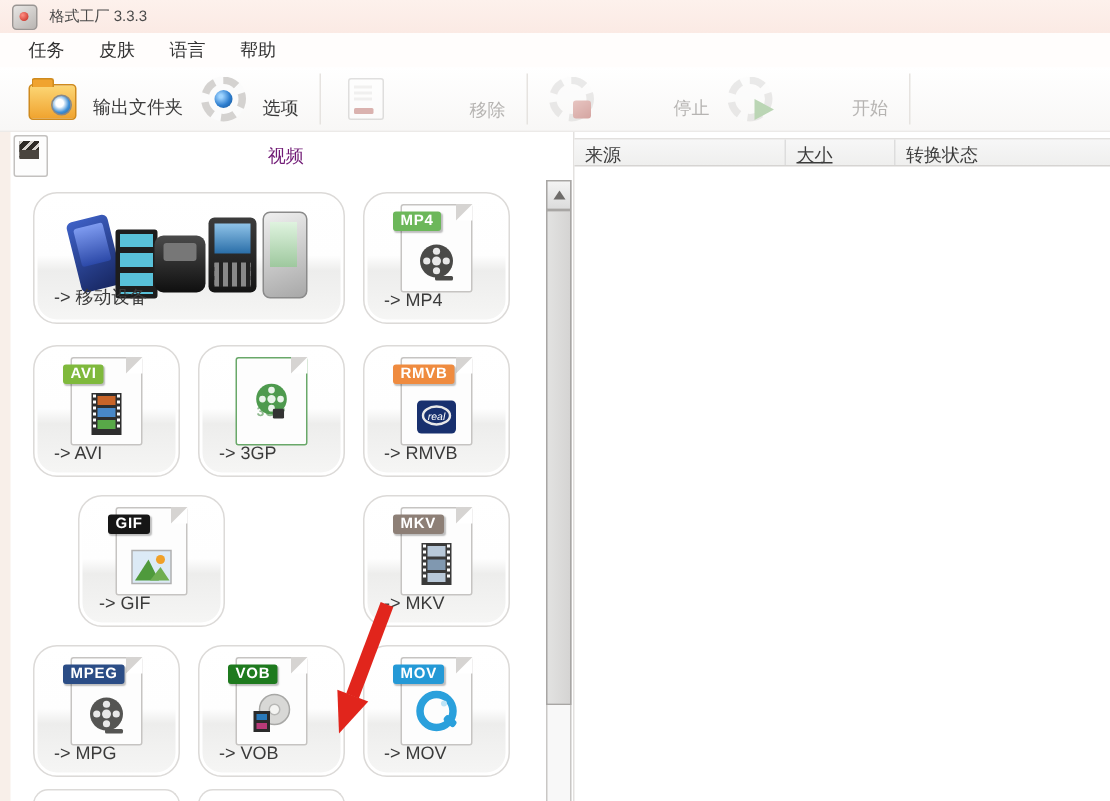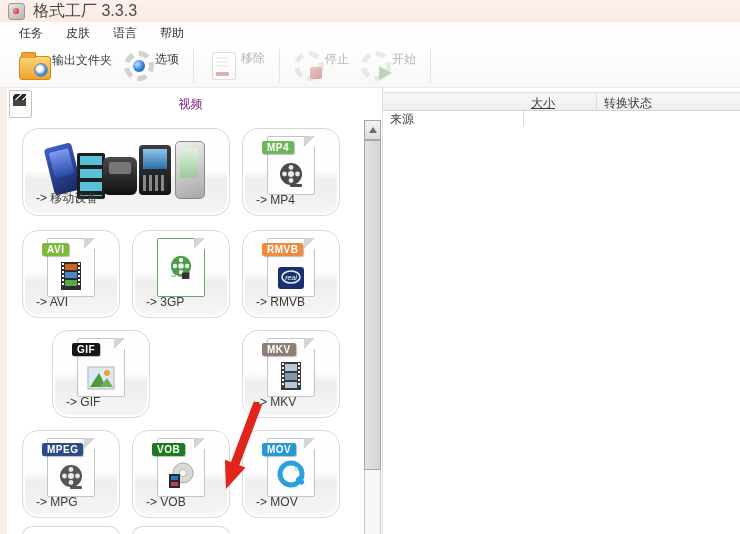--- a/index.html
+++ b/index.html
@@ -6,32 +6,32 @@
   #app{position:relative;width:740px;height:534px;overflow:hidden;background:#fff;
        font-family:"Liberation Sans","DejaVu Sans",sans-serif;-webkit-font-smoothing:antialiased;}
 
   
   .titlebar{position:absolute;left:0;top:0;width:740px;height:22px;
     background:linear-gradient(180deg,#fdf1ec,#fbeae4);display:flex;align-items:center;padding-left:8px;box-sizing:border-box;}
   .app-icon{width:15px;height:15px;border-radius:3px;background:linear-gradient(145deg,#e8e6e4,#b9b5b2);
     border:1px solid #9a9694;position:relative;margin-right:8px;}
   .app-icon::after{content:'';position:absolute;left:4px;top:4px;width:6px;height:6px;border-radius:50%;
     background:radial-gradient(circle at 35% 35%,#ff8f84,#c02318);}
-  .title-text{font-size:16px;color:#4a4a4a;}
+  .title-text{font-size:10px;color:#4a4a4a;}
 
   .menubar{position:absolute;left:0;top:22px;width:740px;height:23px;background:#fffdfc;
     display:flex;align-items:center;gap:23px;padding-left:19px;box-sizing:border-box;}
   .menu-item{font-size:12px;color:#333;cursor:default;}
 
   .toolbar{position:absolute;left:0;top:45px;width:740px;height:43px;
     background:linear-gradient(180deg,#ffffff,#f8f7f6);border-bottom:1px solid #eceae8;
     display:flex;align-items:center;padding-left:13px;box-sizing:border-box;}
-  .tbtn{display:flex;align-items:flex-start;gap:1px;padding:2px 6px;border-radius:3px;}
+  .tbtn{display:flex;align-items:flex-end;gap:11px;padding:2px 6px;border-radius:3px;}
   .tbtn .tlabel{font-size:12px;color:#3c3c3c;white-space:nowrap;}
-  .tbtn.disabled .tlabel{color:#b6b4b2;}
+  .tbtn.disabled .tlabel{color:#b6b4b2;margin-left:42px;}
   .tbtn.disabled .ticon{opacity:.45;filter:grayscale(35%);}
   .tsep{width:1px;height:34px;background:#e6e3e0;margin:0 8px;}
 
   .ticon{width:30px;height:30px;position:relative;flex:0 0 auto;}
   
   .icon-folder{background:linear-gradient(180deg,#fcd675,#f0a32f);border:1px solid #cf8a1e;border-radius:3px;margin-top:4px;height:22px;}
   .icon-folder::before{content:'';position:absolute;top:-5px;left:1px;width:13px;height:5px;
     background:#f0a32f;border:1px solid #cf8a1e;border-bottom:none;border-radius:2px 2px 0 0;}
   .icon-folder::after{content:'';position:absolute;right:2px;bottom:2px;width:12px;height:12px;border-radius:50%;
     background:radial-gradient(circle at 40% 40%,#ffffff 25%,#3f8fd6 60%,#1c5f9e);border:1px solid #888;}
@@ -336,21 +336,21 @@
   </div>
 
   <div class="fmt-stub" style="left:22px;top:526px;width:98px;"></div>
   <div class="fmt-stub" style="left:132px;top:526px;width:98px;"></div>
 
   <div class="sb-track"></div>
   <div class="sb-up"></div>
   <div class="sb-thumb"></div>
 
   <div class="thead">
-    <div class="th" style="width:141px;margin-top:16px;">来源</div>
+    <div class="th" style="width:141px;">来源</div>
     <div class="th" style="width:73px;text-decoration:underline;">大小</div>
     <div class="th" style="flex:1;">转换状态</div>
   </div>
 
   <svg class="arrow-layer" viewBox="0 0 740 534">
     <line x1="258" y1="403" x2="235" y2="464" stroke="#e1251c" stroke-width="9"></line>
     <polygon points="226,489 224.9,459.8 245.5,467.6" fill="#e1251c"></polygon>
   </svg>
 
 </div>

